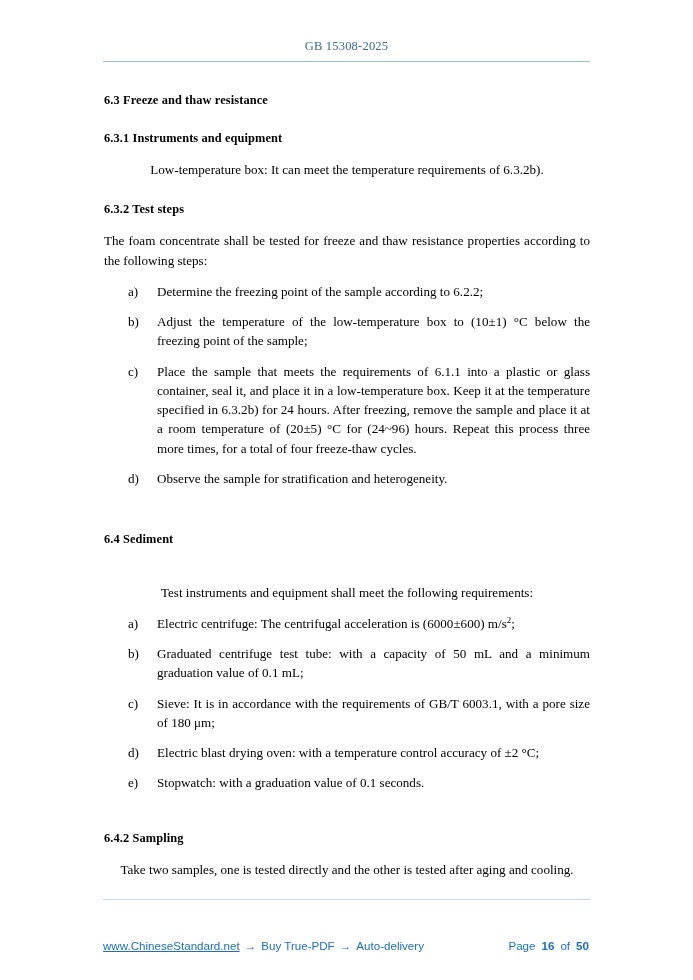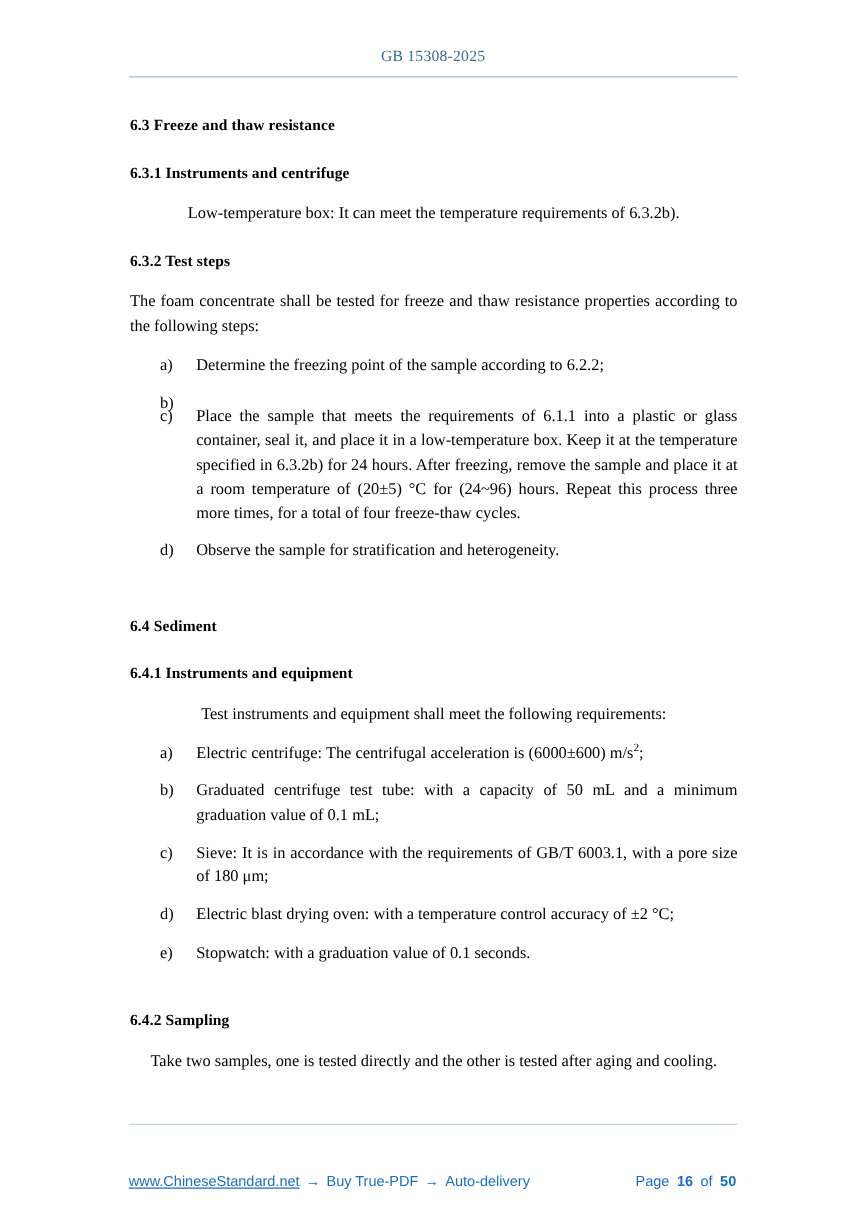--- a/index.html
+++ b/index.html
@@ -147,51 +147,51 @@
 <div class="page">
 
   <div class="page-header">
     <span class="doc-code">GB 15308-2025</span>
   </div>
   <div class="header-rule"></div>
 
   <div class="content">
       <h2 class="heading">6.3 Freeze and thaw resistance</h2>
       <div class="sp-h3"></div>
-      <h2 class="heading">6.3.1 Instruments and centrifuge</h2>
+      <h2 class="heading">6.3.1 Instruments and equipment</h2>
       <div class="sp-p"></div>
       <p class="para nojustify">Low-temperature box: It can meet the temperature requirements of 6.3.2b).</p>
       <div class="sp-h3"></div>
       <h2 class="heading">6.3.2 Test steps</h2>
       <div class="sp-p"></div>
       <p class="para">The foam concentrate shall be tested for freeze and thaw resistance properties according to the following steps:</p>
       <div class="sp-list"></div>
       <div class="list-item nojustify">
         <span class="marker">a)</span>
         <span class="item-text">Determine the freezing point of the sample according to 6.2.2;</span>
       </div>
       <div class="sp-item"></div>
       <div class="list-item">
         <span class="marker">b)</span>
+        <span class="item-text">Adjust the temperature of the low-temperature box to (10±1) °C below the freezing point of the sample;</span>
       </div>
       <div class="sp-item"></div>
       <div class="list-item">
         <span class="marker">c)</span>
         <span class="item-text">Place the sample that meets the requirements of 6.1.1 into a plastic or glass container, seal it, and place it in a low-temperature box. Keep it at the temperature specified in 6.3.2b) for 24 hours. After freezing, remove the sample and place it at a room temperature of (20±5) °C for (24~96) hours. Repeat this process three more times, for a total of four freeze-thaw cycles.</span>
       </div>
       <div class="sp-item"></div>
       <div class="list-item nojustify">
         <span class="marker">d)</span>
         <span class="item-text">Observe the sample for stratification and heterogeneity.</span>
       </div>
       <div class="sp-after"></div>
       <div class="sp-h2"></div>
       <h2 class="heading">6.4 Sediment</h2>
       <div class="sp-h3"></div>
-      <h2 class="heading">6.4.1 Instruments and equipment</h2>
       <div class="sp-p"></div>
       <p class="para nojustify">Test instruments and equipment shall meet the following requirements:</p>
       <div class="sp-list"></div>
       <div class="list-item nojustify">
         <span class="marker">a)</span>
         <span class="item-text">Electric centrifuge: The centrifugal acceleration is (6000±600) m/s<sup>2</sup>;</span>
       </div>
       <div class="sp-item"></div>
       <div class="list-item">
         <span class="marker">b)</span>

